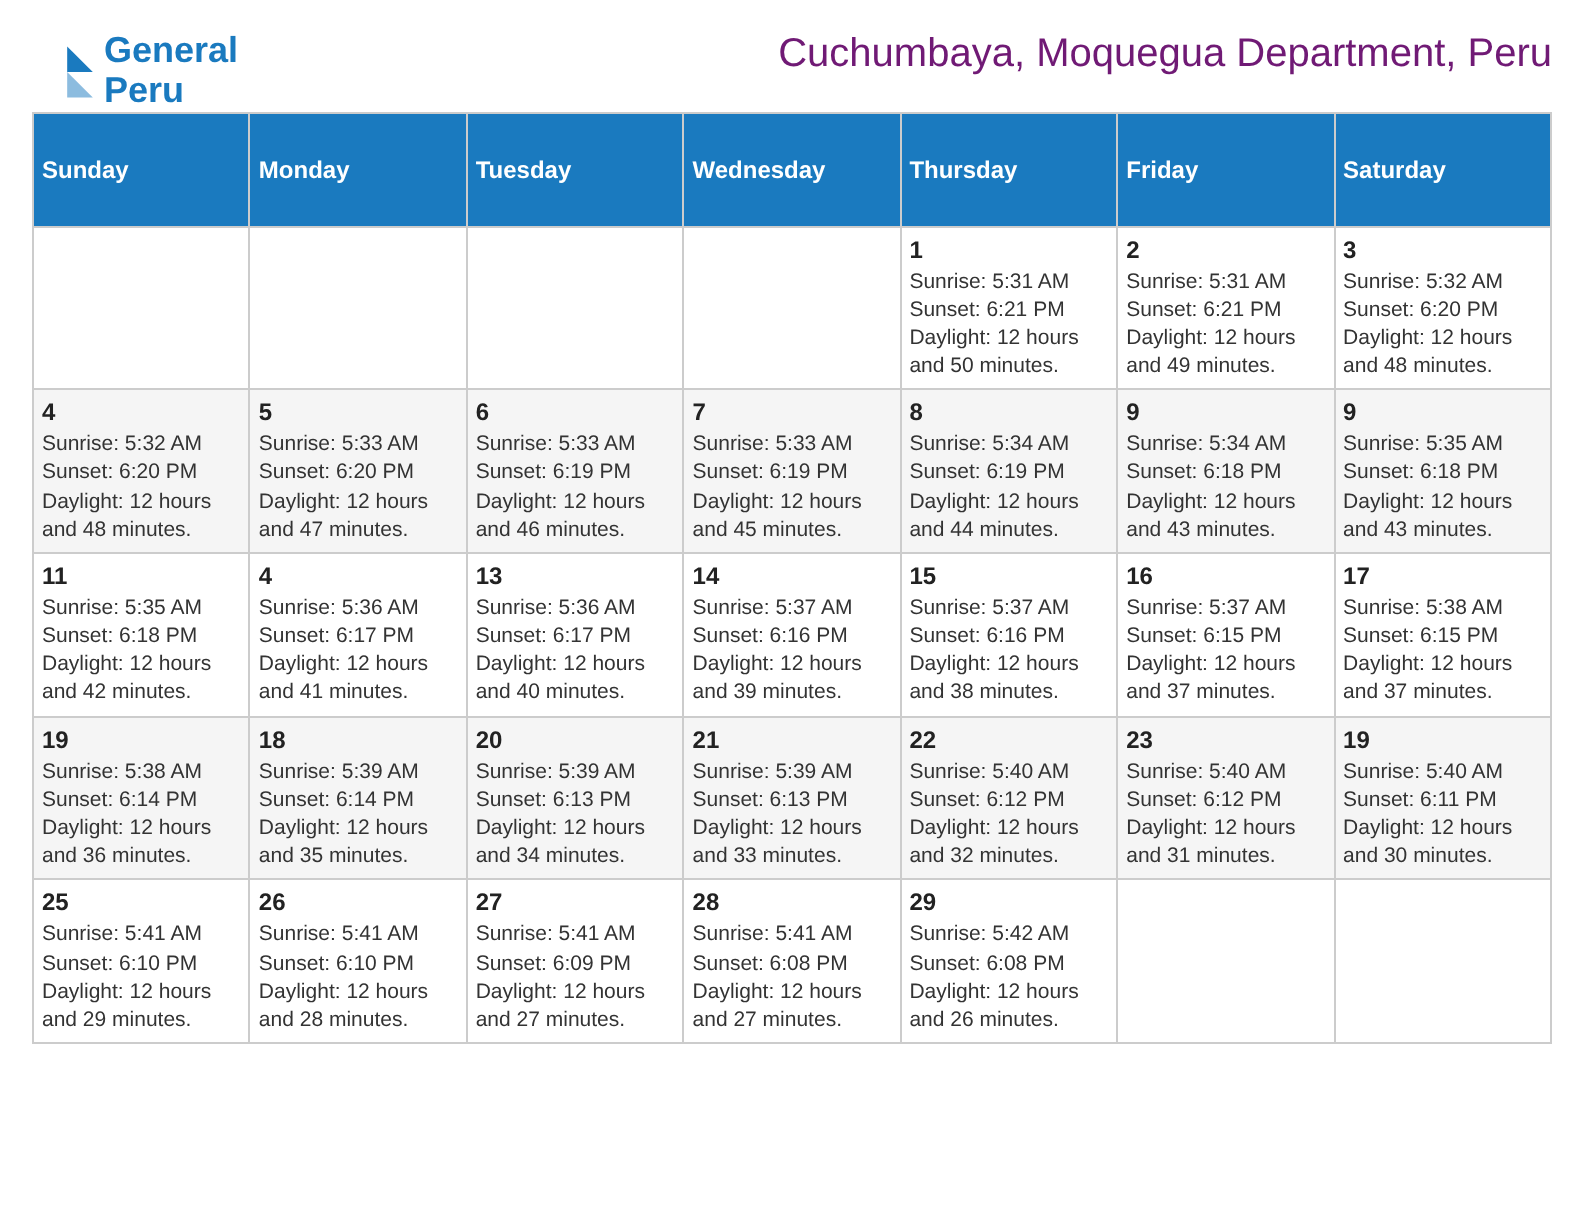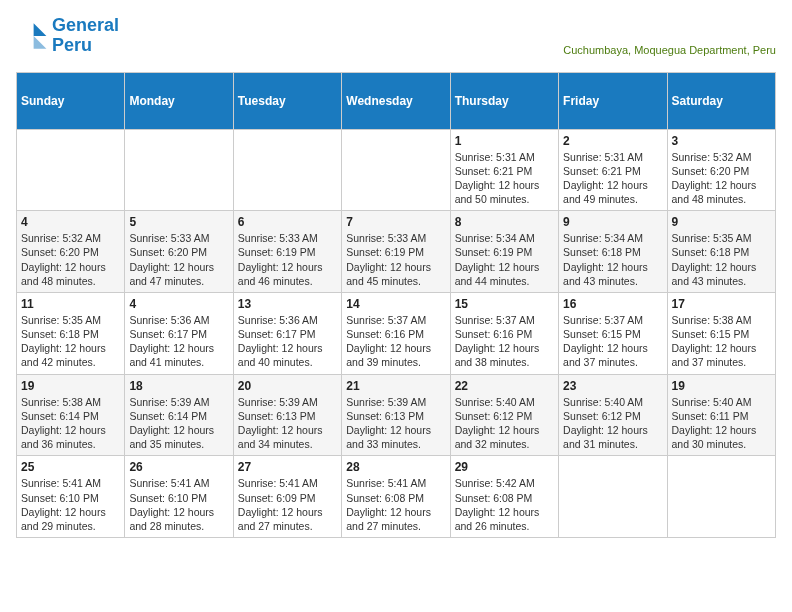--- a/index.html
+++ b/index.html
@@ -6,22 +6,22 @@
     body {
       font-family: Arial, sans-serif;
       background: #fff;
       width: 792px;
       min-height: 612px;
       padding: 16px;
     }
     .header-area {
       display: flex;
       justify-content: space-between;
-      align-items: flex-end;
-      margin-bottom: 16px;
+      align-items: flex-start;
+      margin-bottom: 0;
     }
     .logo {
       display: flex;
       align-items: center;
       gap: 4px;
     }
     .logo-text {
       font-size: 18px;
       font-weight: bold;
       color: #333;
@@ -36,22 +36,22 @@
     }
     .title-area {
       text-align: right;
     }
     .month-title {
       font-size: 36px;
       font-weight: bold;
       color: #333;
     }
     .location-title {
-      font-size: 11px;
-      color: #4d7c0f;
+      font-size: 20px;
+      color: #701a75;
     }
     .calendar {
       width: 100%;
       border-collapse: collapse;
       font-size: 11px;
     }
     .calendar th {
       background: #1a7abf;
       color: #fff;
       padding: 21px 4px;

